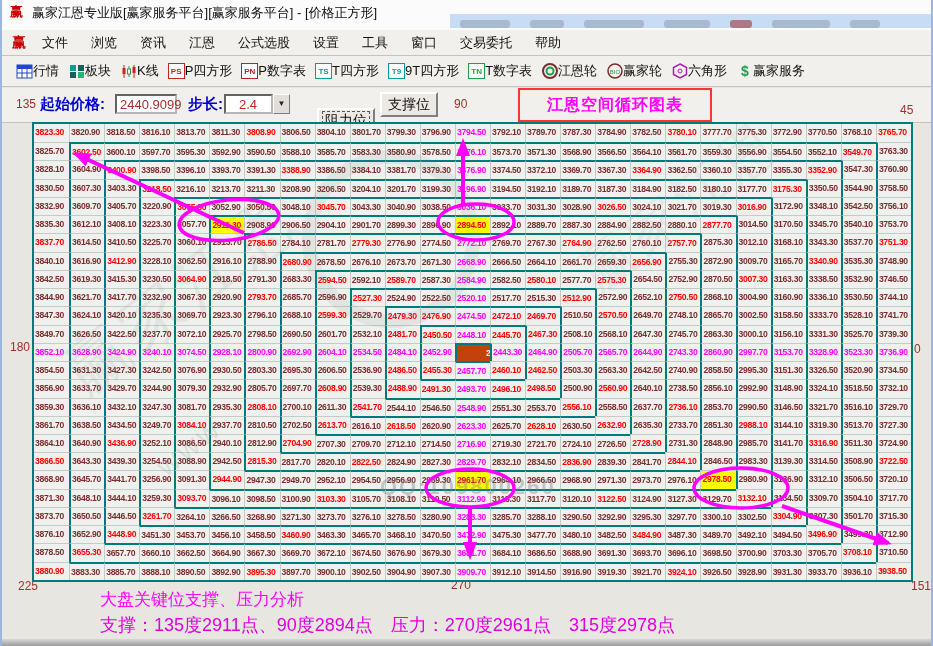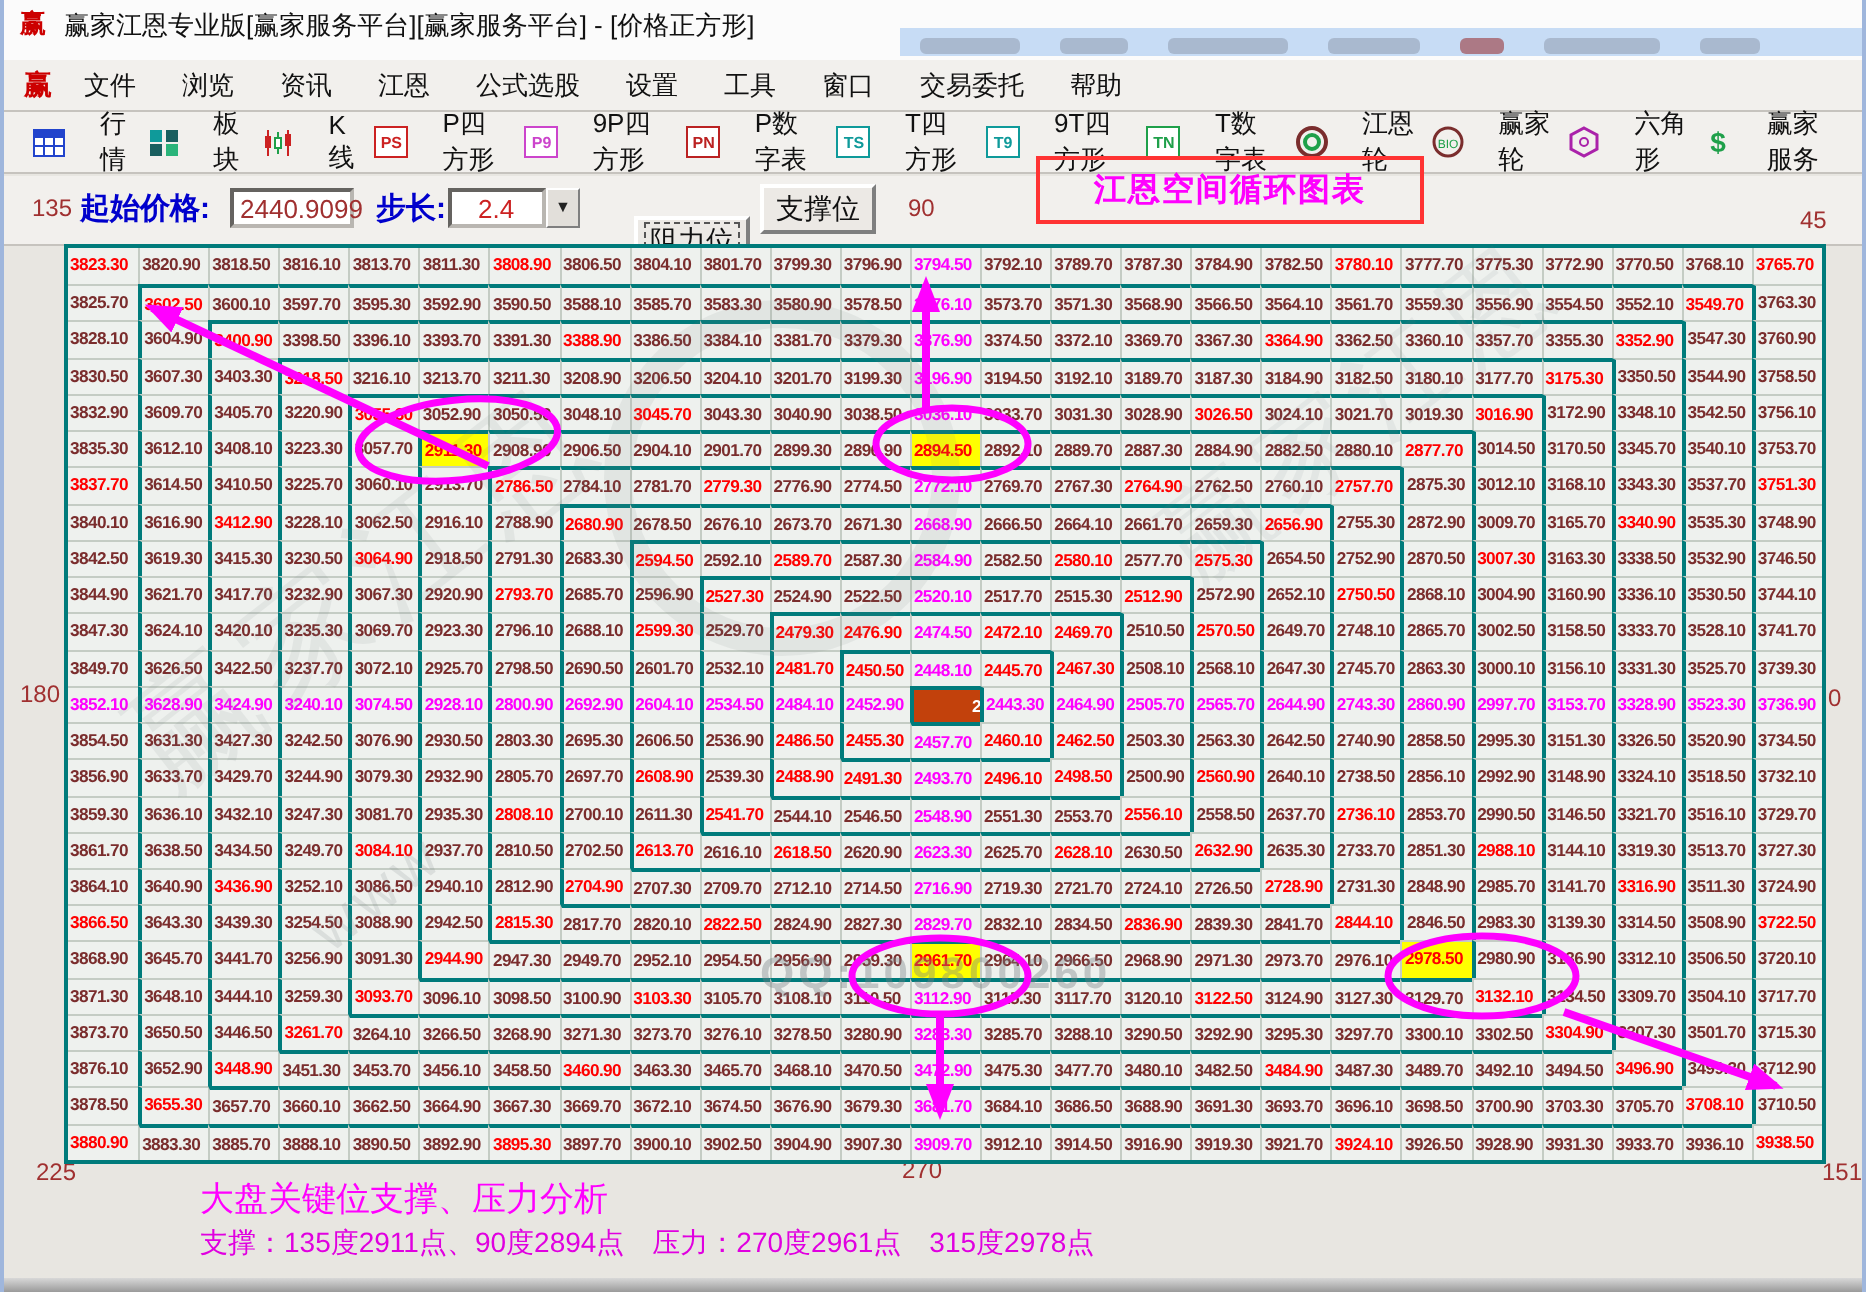--- a/index.html
+++ b/index.html
@@ -13,33 +13,33 @@
   .blueband{position:absolute;left:448px;top:14px;width:485px;height:14px;background:#c7dcf5;}
   .blueband i{display:inline-block;height:8px;margin:3px 10px 0 10px;border-radius:3px;background:rgba(120,130,145,.38);}
   .blueband i.r{background:rgba(150,40,40,.55);}
   
   .menubar{position:absolute;left:0;top:30px;width:100%;height:25px;background:#f2f0ed;border-bottom:1px solid #c6c3be;display:flex;align-items:center;}
   .menubar .logo{color:#c00;font-weight:bold;font-size:14px;margin:0 12px 0 10px;}
   .menu-item{font-size:13px;color:#111;margin-right:15px;padding:2px 4px;cursor:default;}
   
   .toolbar{position:absolute;left:0;top:56px;width:100%;height:31px;background:#f2f0ed;border-bottom:1px solid #c6c3be;display:flex;align-items:center;padding-left:14px;box-sizing:border-box;}
   .tool{display:flex;align-items:center;margin-right:9px;}
-  .tool .tico{width:17px;height:16px;margin-right:17px;display:inline-flex;align-items:center;justify-content:center;}
+  .tool .tico{width:17px;height:16px;margin-right:0;display:inline-flex;align-items:center;justify-content:center;}
   .tool .tlabel{font-size:13px;color:#111;}
   .badge{width:15px;height:14px;border:1px solid;font-size:8px;font-weight:bold;display:flex;align-items:center;justify-content:center;background:#fff;}
   
   .controls{position:absolute;left:0;top:88px;width:100%;height:34px;background:#f2f0ed;border-bottom:1px solid #c6c3be;}
   .lbl-blue{position:absolute;font-size:15px;font-weight:bold;color:#0000cc;}
   .field{position:absolute;background:#fff;border:2px inset #b9b6b1;box-sizing:border-box;font-size:13px;color:#a03030;padding:1px 3px;}
   .btn{position:absolute;height:25px;background:#ece9e5;border-top:2px solid #fff;border-left:2px solid #fff;border-right:2px solid #7f7f7f;border-bottom:2px solid #7f7f7f;font-size:14px;color:#111;text-align:center;line-height:21px;box-sizing:border-box;}
   .btn.focus span{outline:1px dashed #555;padding:0 2px;}
   .combo{position:absolute;display:flex;}
   .combo .cval{width:49px;height:20px;background:#fff;border:2px inset #b9b6b1;box-sizing:border-box;font-size:13px;color:#cc2222;padding:1px 13px;}
   .combo .cbtn{width:17px;height:20px;background:#e2dfda;border-top:1px solid #fff;border-left:1px solid #fff;border-right:1px solid #7f7f7f;border-bottom:1px solid #7f7f7f;box-sizing:border-box;font-size:8px;color:#222;text-align:center;line-height:18px;}
-  .redbox{position:absolute;left:516px;top:78px;width:190px;height:30px;border:2px solid #f33;display:flex;align-items:center;justify-content:center;background:transparent;}
+  .redbox{position:absolute;left:516px;top:88px;width:190px;height:30px;border:2px solid #f33;display:flex;align-items:center;justify-content:center;background:transparent;}
   .redbox span{color:#f0f;font-size:16px;font-weight:bold;letter-spacing:1px;}
   
   .angle{position:absolute;font-size:12px;color:#a03030;}
   
   .gridwrap{position:absolute;left:30px;top:122px;width:877px;height:456px;border:2px solid #007b7b;box-sizing:content-box;background:#eef1ee;
     display:grid;grid-template-columns:repeat(25,35.08px);grid-template-rows:repeat(25,18.24px);}
   .c{box-sizing:border-box;border-left:1px solid #c4ccc4;border-top:1px solid #c4ccc4;overflow:hidden;white-space:nowrap;
      font-size:8.6px;font-weight:bold;letter-spacing:-0.3px;color:#7a2d2d;padding:3px 0 0 1px;background:#eef1ee;}
   .c.col0{border-left:none;} .c.row0{border-top:none;}
   .c.tl{border-left:2px solid #007b7b;} .c.tt{border-top:2px solid #007b7b;}
@@ -48,21 +48,21 @@
   .c.ctr{background:#c2410c;color:#fff;padding-left:29px;}
   
   .wm{position:absolute;pointer-events:none;color:#788084;}
   .wm1{left:40px;top:250px;font-size:64px;opacity:.10;transform:rotate(-38deg);letter-spacing:6px;}
   .wm2{left:150px;top:430px;font-size:30px;opacity:.16;transform:rotate(-38deg);letter-spacing:3px;}
   .wm3{left:560px;top:170px;font-size:54px;opacity:.09;transform:rotate(-38deg);letter-spacing:5px;}
   .wm4{left:378px;top:474px;font-size:22px;opacity:.38;letter-spacing:2px;font-weight:bold;}
   .wmring{position:absolute;left:300px;top:150px;width:150px;height:150px;border:14px solid rgba(120,130,130,.10);border-radius:50%;pointer-events:none;}
   
   .foot1{position:absolute;left:98px;top:588px;font-size:17px;color:#ff00ff;}
-  .foot2{position:absolute;left:98px;top:613px;font-size:14px;color:#e000e0;}
+  .foot2{position:absolute;left:98px;top:613px;font-size:18px;color:#e000e0;}
   .bottomstrip{position:absolute;left:0;bottom:0;width:100%;height:7px;background:linear-gradient(#d8d8d8,#9a9a9a);}
   .overlay{position:absolute;left:0;top:0;width:933px;height:646px;pointer-events:none;}
 </style>
 </head>
 <body>
 
 <div id="app">
 
   <div class="titlebar">
     <span class="ico">赢</span>
@@ -121,26 +121,20 @@
             <rect x="11.5" y="3" width="3" height="6" fill="#cc2222"></rect>
           </svg>
         </span>
         <span class="tlabel">K线</span>
       </div>
       <div class="tool">
         <span class="tico">
           <span class="badge" style="color:#cc2222;border-color:#cc2222">PS</span>
         </span>
         <span class="tlabel">P四方形</span>
-      </div>
-      <div class="tool">
-        <span class="tico">
-          <span class="badge" style="color:#cc44cc;border-color:#cc44cc">P9</span>
-        </span>
-        <span class="tlabel">9P四方形</span>
       </div>
       <div class="tool">
         <span class="tico">
           <span class="badge" style="color:#bb2222;border-color:#bb2222">PN</span>
         </span>
         <span class="tlabel">P数字表</span>
       </div>
       <div class="tool">
         <span class="tico">
           <span class="badge" style="color:#0f9a9a;border-color:#0f9a9a">TS</span>

